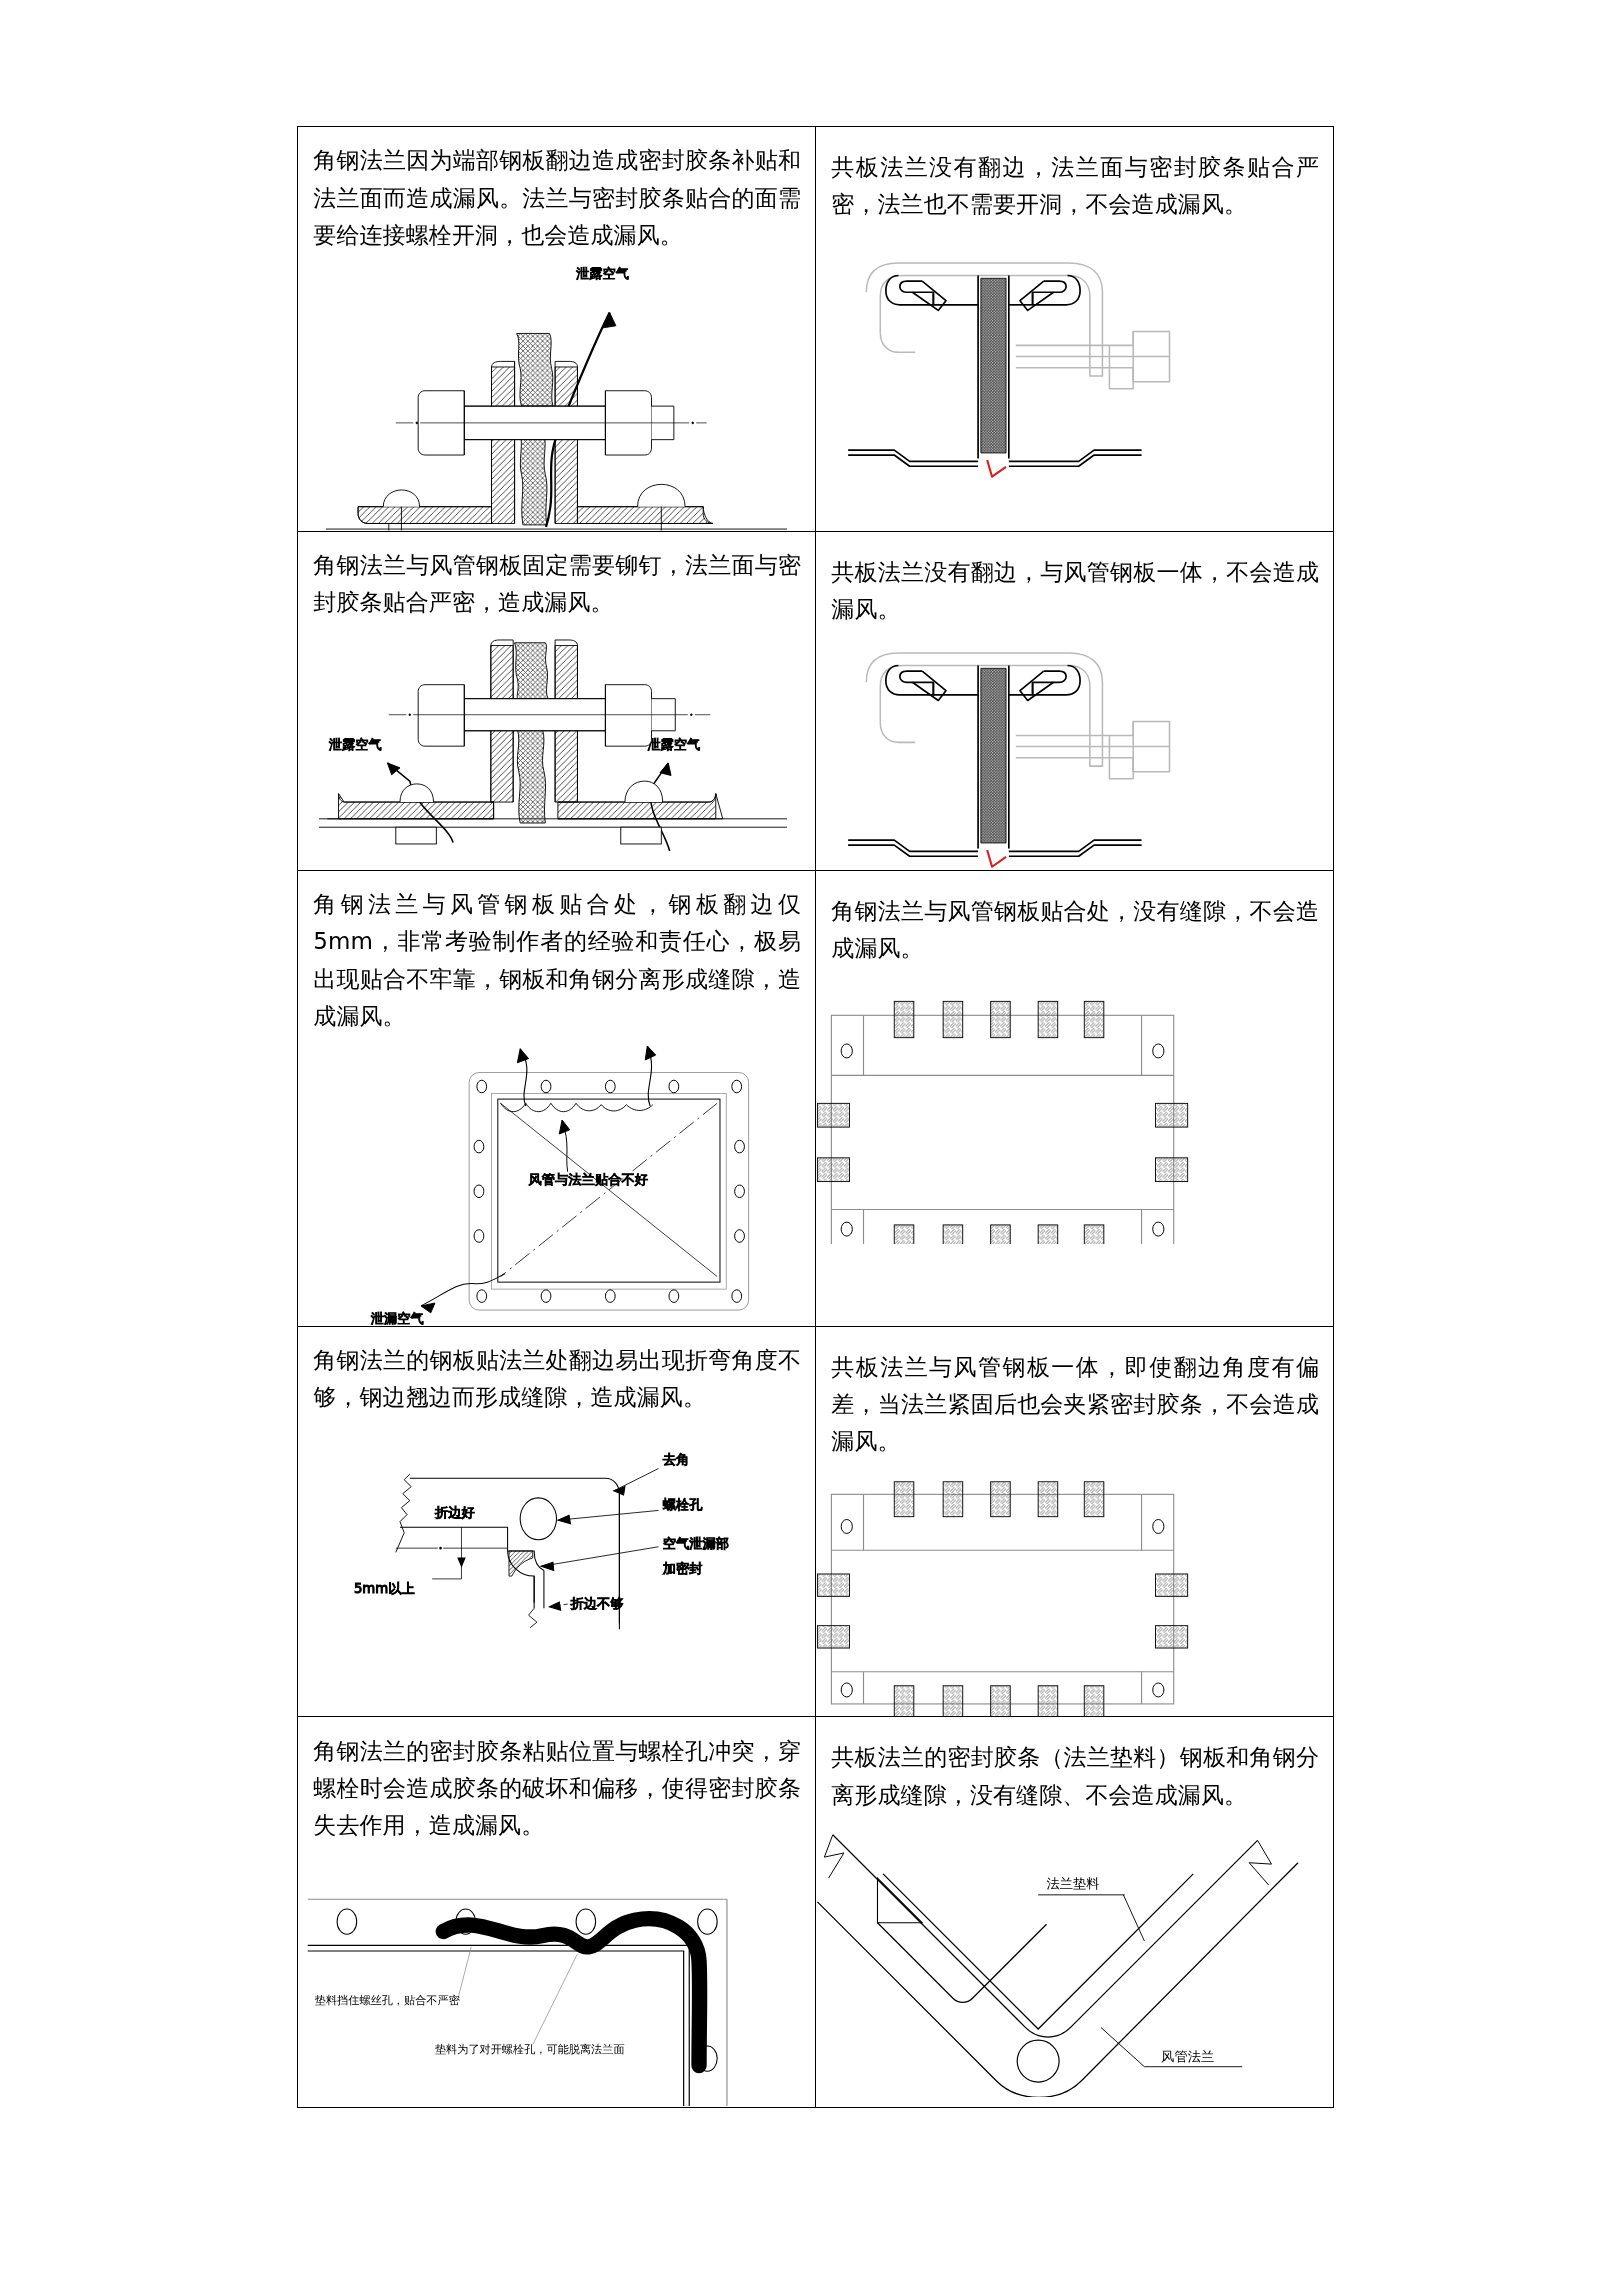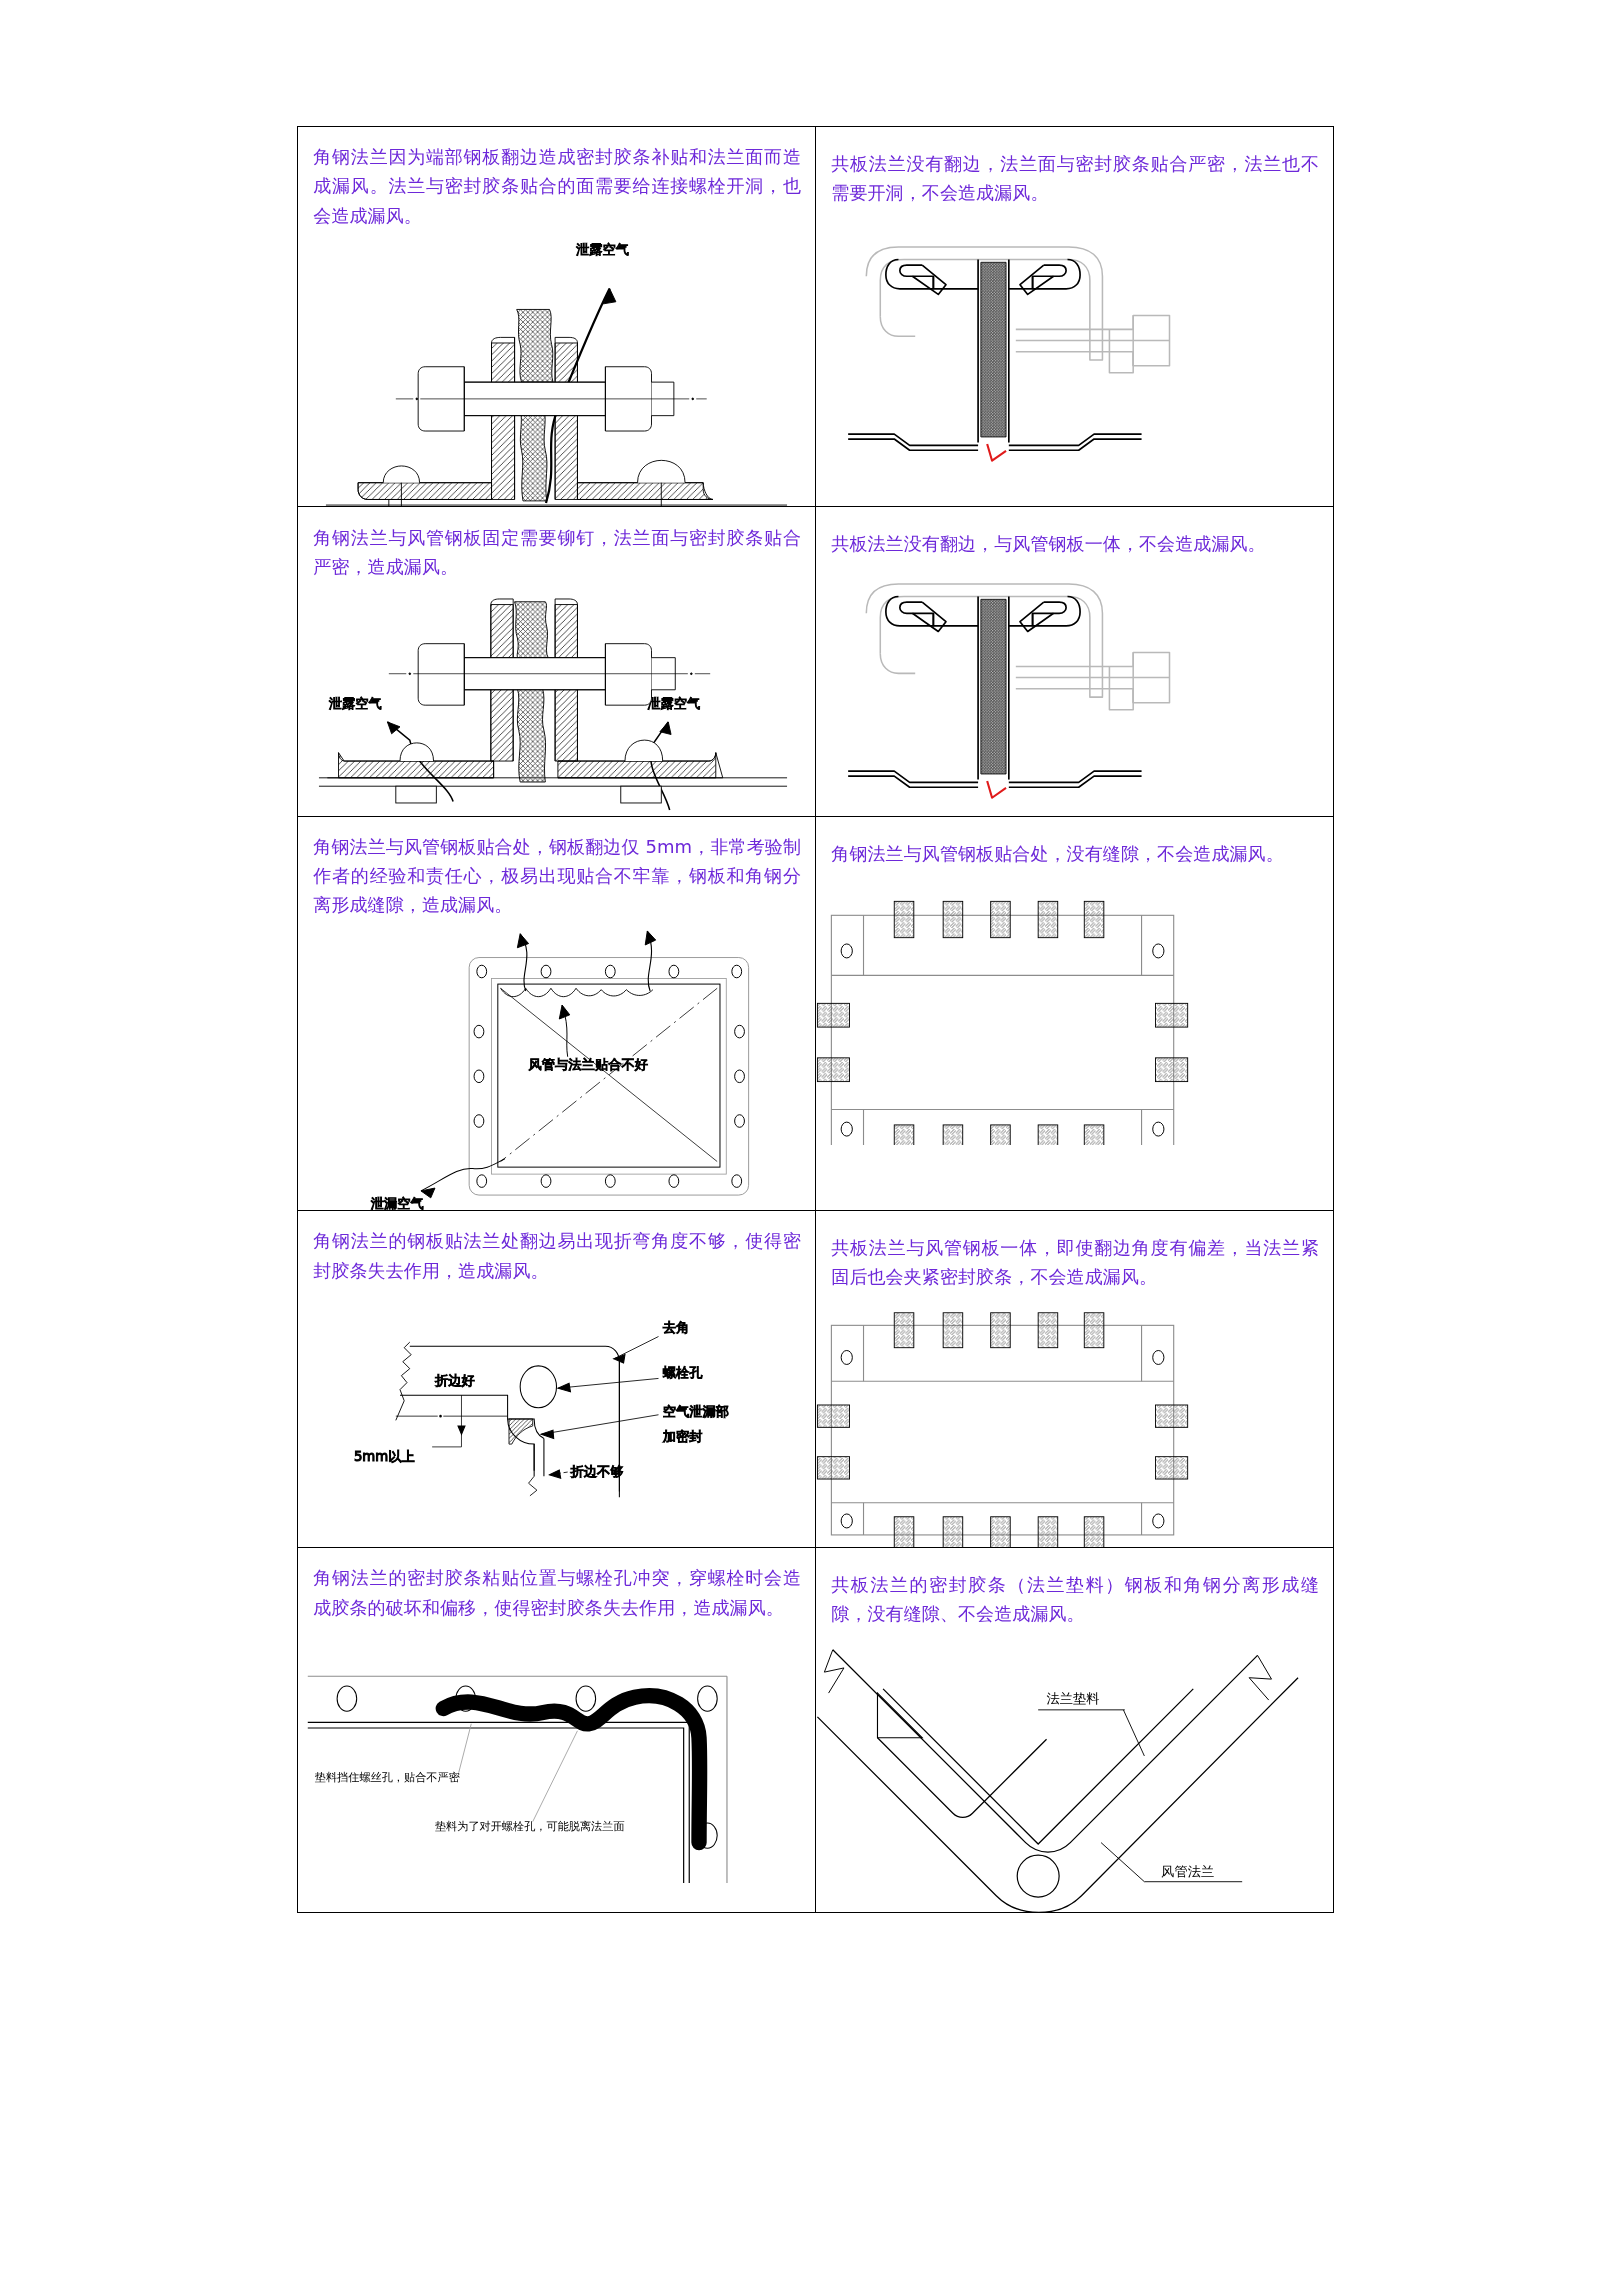--- a/index.html
+++ b/index.html
@@ -36,23 +36,23 @@
     background: #ffffff;
   }
   .col-left { width: 517px; }
   .col-right { width: 517px; }
 
   .cell-inner {
     position: relative;
     padding: 0;
   }
   .cell-text {
-    font-size: 18px;
+    font-size: 23px;
     line-height: 1.62;
-    color: #6d28d9;
+    color: #000000;
     letter-spacing: 0.1px;
     padding: 15.3px 14px 4.2px 15.3px;
     text-align: justify;
     text-justify: inter-ideograph;
     font-family: "DejaVu Sans", "Liberation Sans", sans-serif;
   }
   .cell-text.rpad { padding-top: 22px; }
   .fig {
     display: block;
     width: 100%;
@@ -407,21 +407,21 @@
               </g>
             </svg>
           </div>
         </div>
       </td>
     </tr>
 
     <tr>
       <td class="col-left">
         <div class="cell-inner">
-          <div class="cell-text">角钢法兰的钢板贴法兰处翻边易出现折弯角度不够，使得密封胶条失去作用，造成漏风。</div>
+          <div class="cell-text">角钢法兰的钢板贴法兰处翻边易出现折弯角度不够，钢边翘边而形成缝隙，造成漏风。</div>
           <div class="fig">
             <svg viewBox="0 0 740 300" xmlns="http://www.w3.org/2000/svg">
               <defs>
                 <pattern id="hatch4" width="6" height="6" patternUnits="userSpaceOnUse">
                   <path d="M0,6 L6,0" stroke="#000" stroke-width="0.9"></path>
                 </pattern>
               </defs>
               <g fill="none" stroke="#000" stroke-width="1.5">
 
                 <path d="M160,82 L440,82 C452,82 460,92 460,104 L460,290"></path>

